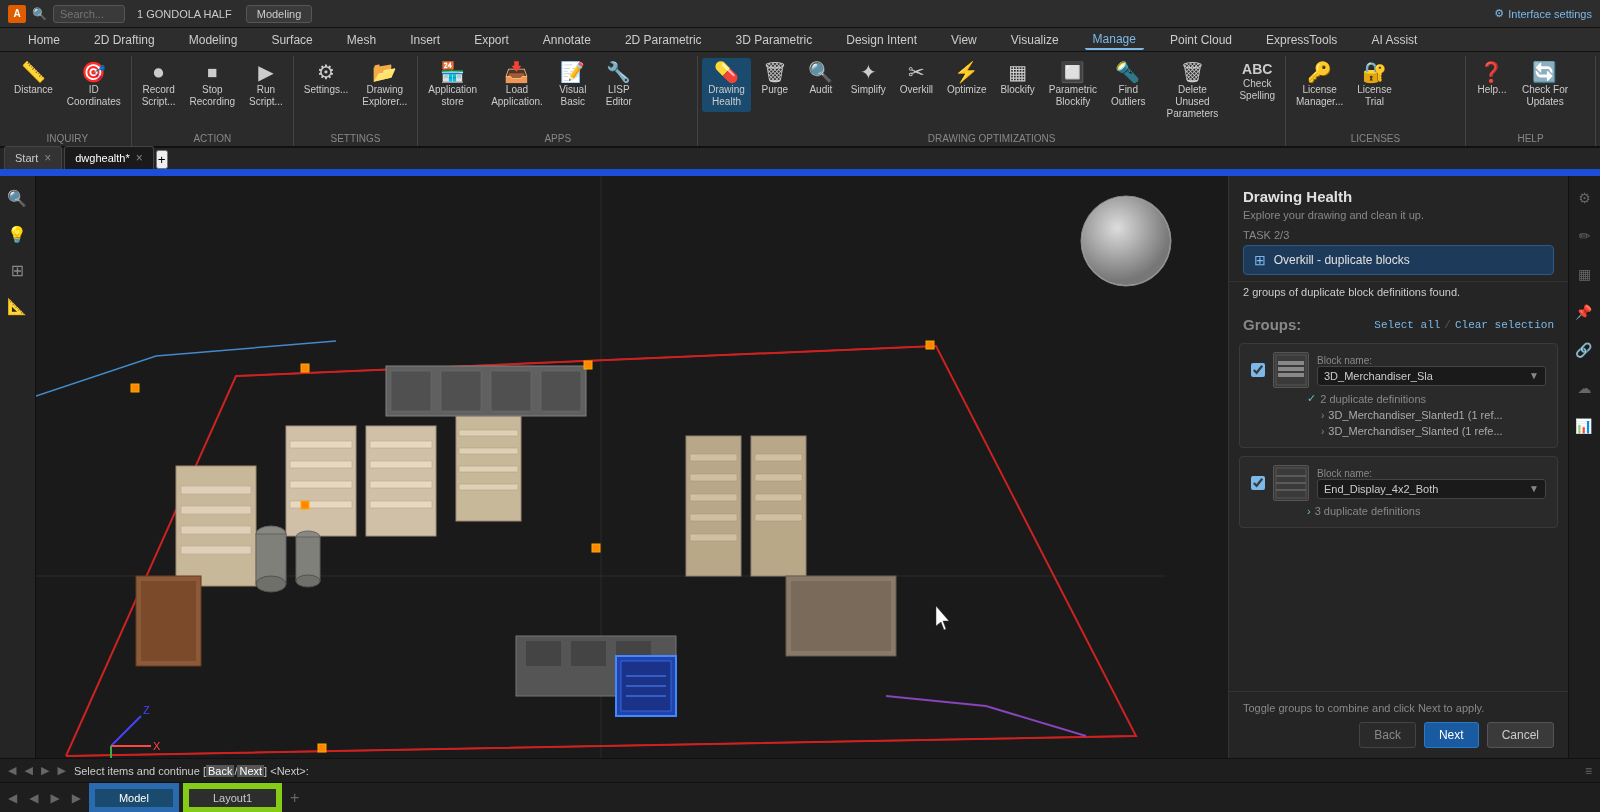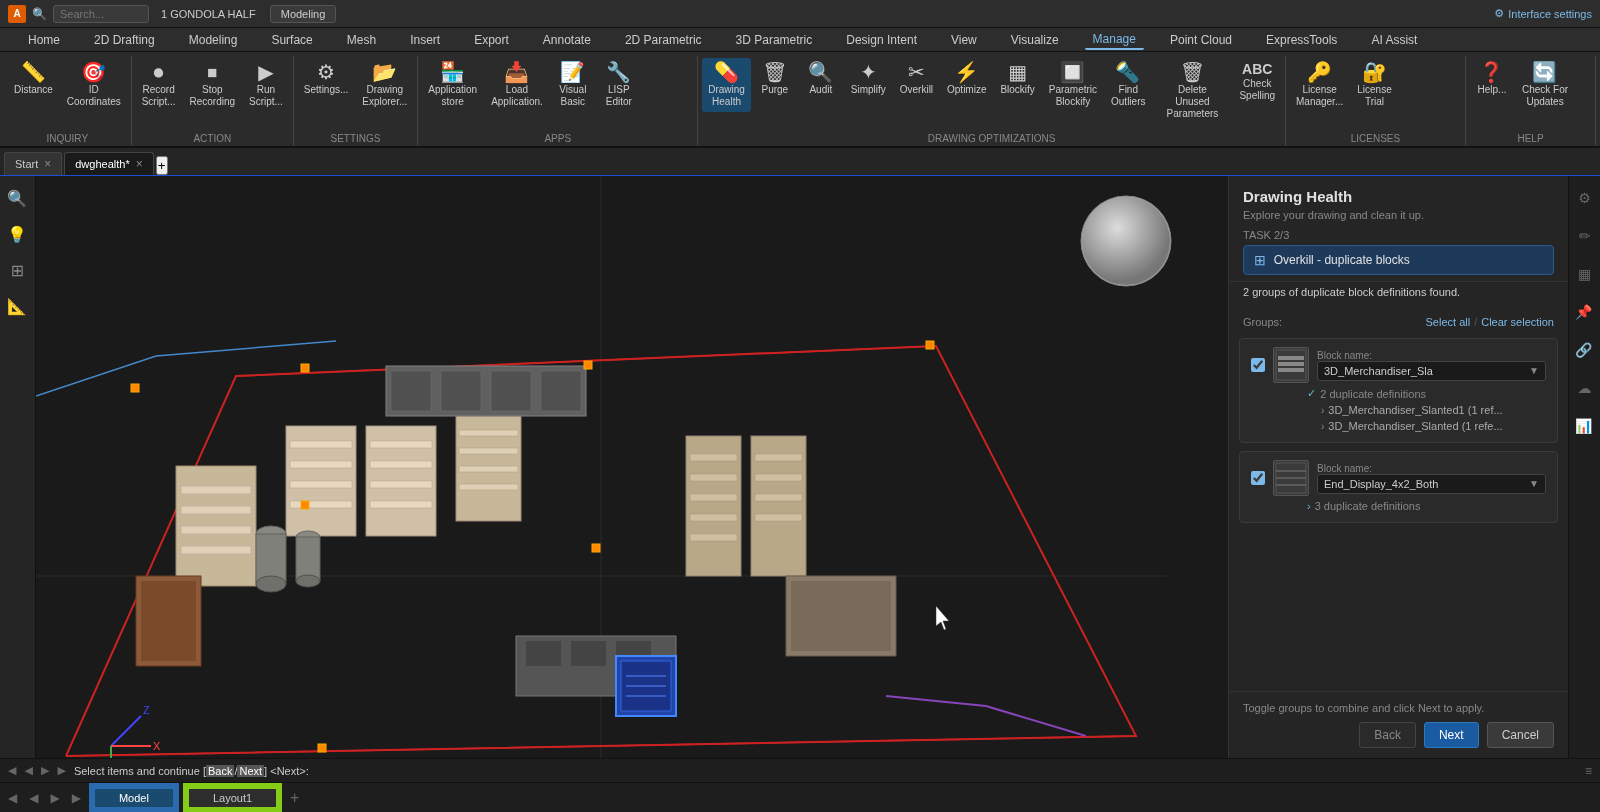--- a/index.html
+++ b/index.html
@@ -81,21 +81,21 @@
     .ribbon-btn .label { font-size: 10px; color: #ccc; line-height: 1.2; white-space: pre-line; text-align: center; }
     .ribbon-btn.active-tab { background: #1a4a6e; }
 
     
     #tab-bar {
       background: #252525;
       height: 28px;
       display: flex;
       align-items: flex-end;
       padding: 0 4px;
-      border-bottom: 1px solid #1d4ed8;
+      border-bottom: 7px solid #1d4ed8;
     }
     .tab {
       display: flex;
       align-items: center;
       padding: 4px 10px;
       background: #333;
       border: 1px solid #444;
       border-bottom: none;
       border-radius: 3px 3px 0 0;
       cursor: pointer;
@@ -155,22 +155,22 @@
     }
     #task-row .task-icon { color: #7cb9e8; font-size: 14px; }
     #task-row .task-name { color: #e0e0e0; font-size: 12px; }
 
     #groups-header {
       display: flex;
       justify-content: space-between;
       align-items: center;
       padding: 10px 14px 6px 14px;
     }
-    #groups-header .groups-label { color: #888; font-size: 11px; }
-    #groups-header .groups-actions { display: flex; gap: 4px; font-size: 11px; }
+    #groups-header .groups-label { color: #888; font-size: 15px; font-weight: bold; }
+    #groups-header .groups-actions { display: flex; gap: 4px; font-size: 11px; font-family: Liberation Mono, monospace; }
     #groups-header .link { color: #7cb9e8; cursor: pointer; }
     #groups-header .divider { color: #555; }
 
     .found-text-row { padding: 4px 14px 8px 14px; color: #ccc; font-size: 11px; }
 
     .group-card {
       margin: 4px 10px;
       background: #2a2a2a;
       border: 1px solid #3a3a3a;
       border-radius: 4px;
@@ -302,21 +302,21 @@
     }
   </style>
 </head>
 <body>
 
 <div id="outer-container">
 
   <div id="title-bar">
     <div style="width:18px;height:18px;background:#e05c00;border-radius:2px;display:flex;align-items:center;justify-content:center;color:white;font-size:10px;font-weight:bold;">A</div>
     <div style="color:#888;font-size:12px;">🔍</div>
-    <input type="text" style="background: rgb(58, 58, 58); border: 1px solid rgb(85, 85, 85); border-radius: 3px; padding: 2px 6px; color: rgb(204, 204, 204); font-size: 11px; width: 96px;" placeholder="Search...">
+    <input type="text" style="background: rgb(58, 58, 58); border: 1px solid rgb(85, 85, 85); border-radius: 3px; padding: 2px 6px; color: rgb(204, 204, 204); font-size: 11px; width: 72px;" placeholder="Search...">
     <span style="color:#ccc;font-size:11px;margin-left:6px;">1 GONDOLA HALF</span>
     <span style="background:#3a3a3a;border:1px solid #555;border-radius:3px;padding:2px 10px;color:#ccc;font-size:11px;margin-left:8px;cursor:pointer;">Modeling</span>
     <div style="margin-left:auto;color:#7cb9e8;font-size:11px;cursor:pointer;display:flex;align-items:center;gap:4px;">
       <span>⚙</span>
       <span>Interface settings</span>
     </div>
   </div>
 
   <div id="menu-bar">
     <div class="menu-item">Home</div>

